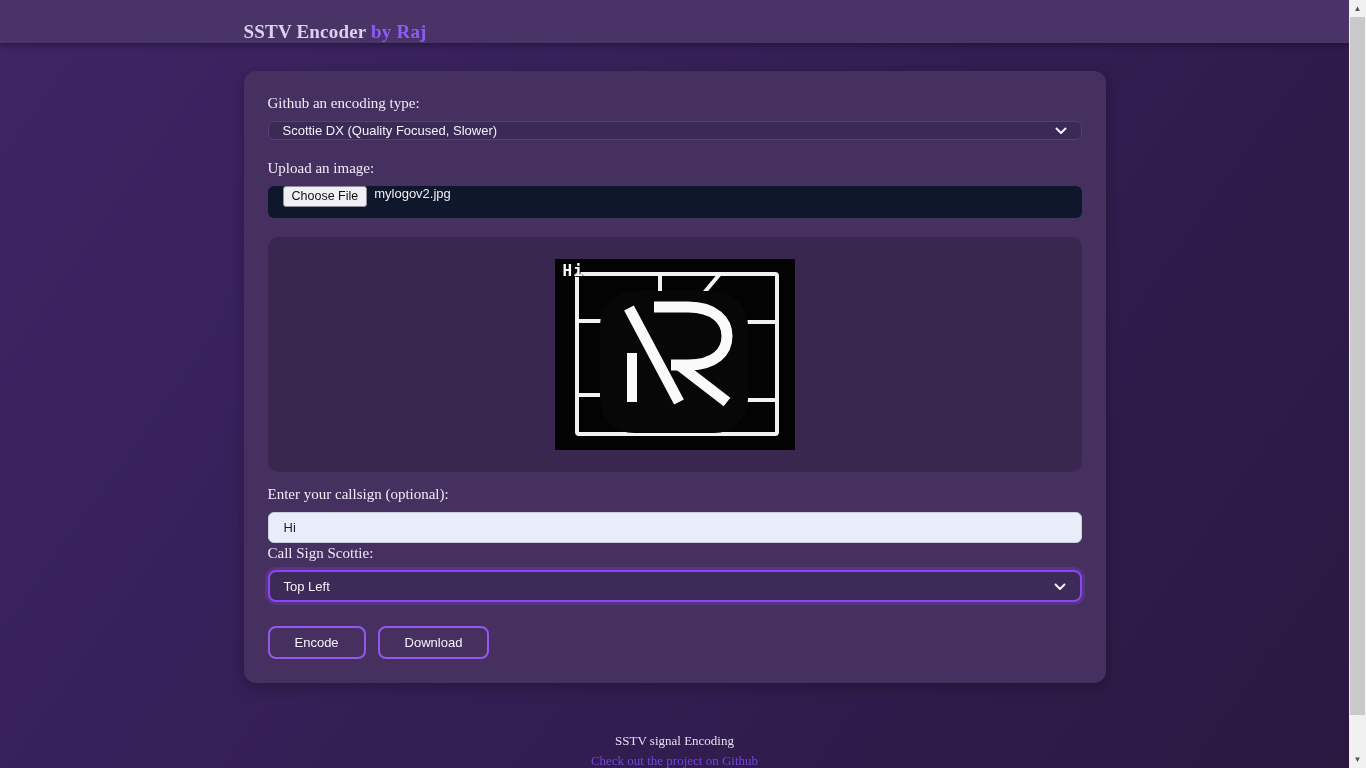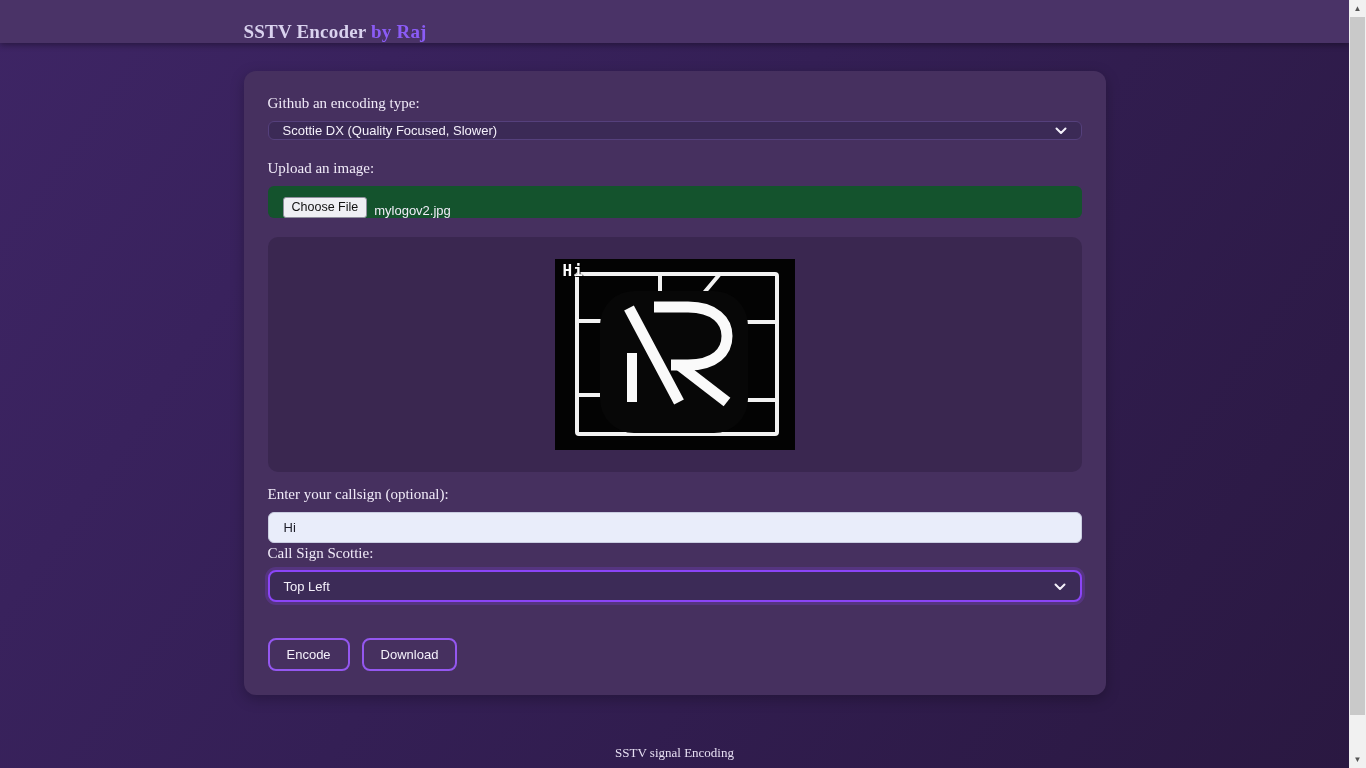--- a/index.html
+++ b/index.html
@@ -52,28 +52,28 @@
     margin-bottom: 20px;
     cursor: pointer;
   }
   .select-box .sel-text { flex: 1; }
   .select-box.focus-ring {
     height: 32px;
     border: 2px solid #8b45f7;
     border-radius: 8px;
     box-shadow: 0 0 0 3px rgba(139,69,247,0.22);
     background: #3c2b57;
-    margin-bottom: 36px;
+    margin-bottom: 24px;
   }
 
   .filebox {
     width: 100%; height: 32px;
-    background: #14532d;
+    background: #0f172a;
     border-radius: 6px;
-    display: flex; align-items: flex-end;
+    display: flex; align-items: flex-start;
     padding: 0 15px;
     margin-bottom: 19px;
   }
   .choose-btn {
     font-family: "Liberation Sans", sans-serif;
     font-size: 12.5px;
     color: #111;
     background: #efeff4;
     border: 1px solid #8f8f9d;
     border-radius: 3px;
@@ -121,21 +121,21 @@
   .label-tight { margin-bottom: 8px; }
 
   .btn-row { display: flex; gap: 12px; margin-top: 24px; }
   .action-btn {
     font-family: "Liberation Sans", sans-serif;
     font-size: 13px;
     color: #f5f1fb;
     background: transparent;
     border: 2px solid #9457f0;
     border-radius: 8px;
-    padding: 7px 17px;
+    padding: 7px 25px;
     cursor: pointer;
   }
 
   
   footer { margin-top: 50px; text-align: center; }
   footer .f-line { color: #e6dff2; font-size: 13px; margin-bottom: 4px; }
   footer .f-link { display: block; color: #7445e0; font-size: 13px; text-decoration: none; margin-bottom: 4px; }
 
   
   .scrollbar {

